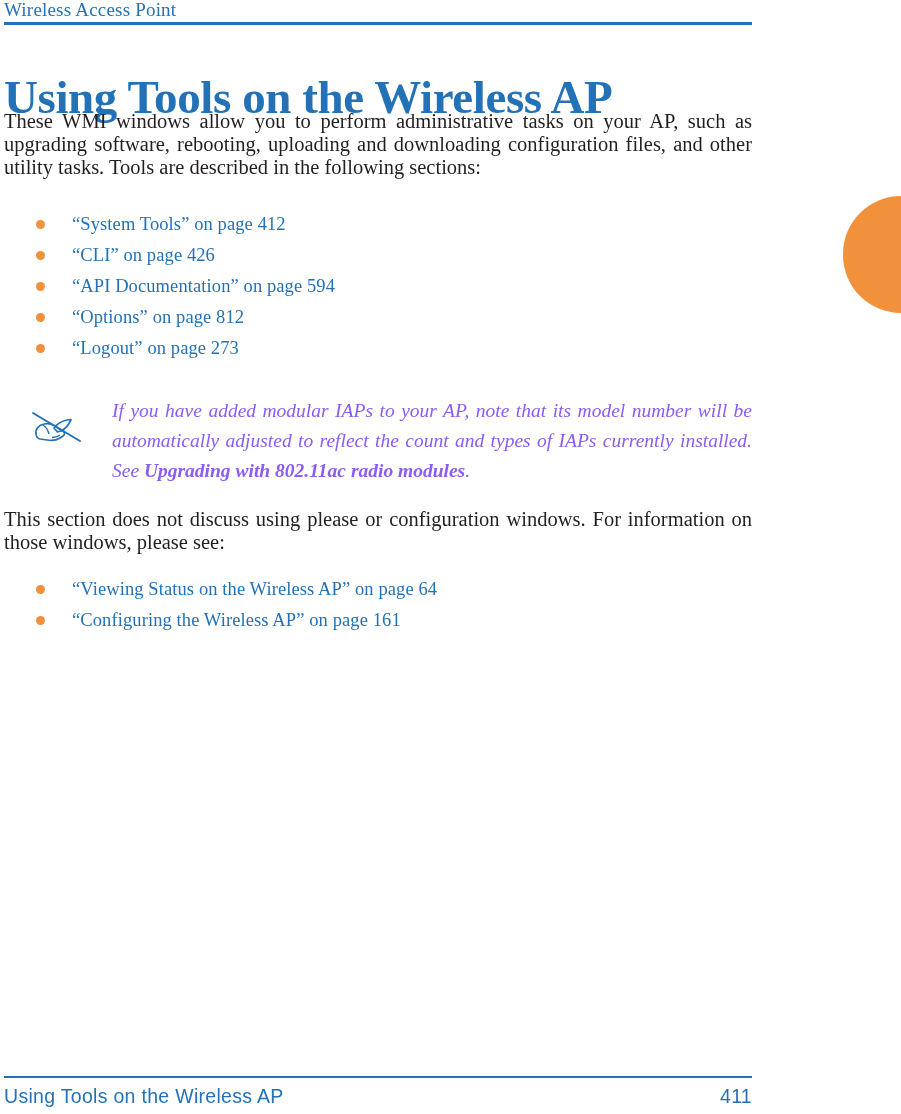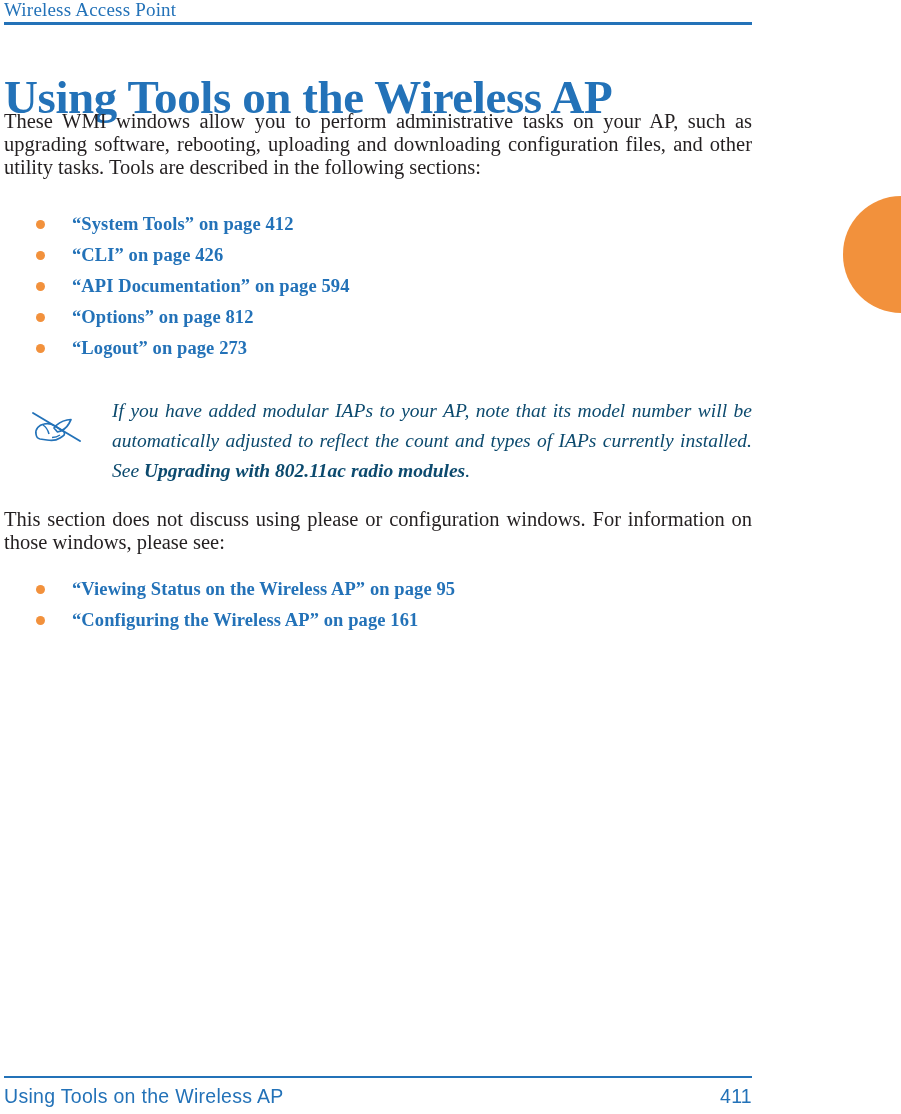--- a/index.html
+++ b/index.html
@@ -98,21 +98,21 @@
     position: absolute;
     left: 32px;
     top: 11px;
     width: 9px;
     height: 9px;
     border-radius: 50%;
     background: #f2913c;
   }
   ul.link-list li .xref {
     font-family: "Liberation Serif", serif;
-    font-weight: bold;
+    font-weight: normal;
     font-size: 18.5px;
     color: #2372b8;
     letter-spacing: 0.1px;
   }
 
   
   #note-block {
     position: absolute;
     left: 4px;
     top: 396px;
@@ -126,21 +126,21 @@
     height: 44px;
   }
   #note-block .note-text {
     margin: 0;
     margin-left: 108px;
     width: 640px;
     font-family: "Liberation Serif", serif;
     font-style: italic;
     font-size: 19.5px;
     line-height: 30px;
-    color: #0c4a6e;
+    color: #8b5cf6;
     text-align: justify;
   }
   #note-block .note-text b {
     font-weight: bold;
     font-style: italic;
   }
 
   
   #page-footer {
     position: absolute;
@@ -230,21 +230,21 @@
 </div>
 
 <div class="body-col" style="top:508px;">
   <p class="body-par">This section does not discuss using please or configuration windows. For information on those windows, please see:</p>
 </div>
 
 <div class="body-col" style="top:574px;">
   <ul class="link-list">
     <li>
       <span class="bullet"></span>
-      <span class="xref">“Viewing Status on the Wireless AP” on page 95</span>
+      <span class="xref">“Viewing Status on the Wireless AP” on page 64</span>
     </li>
     <li>
       <span class="bullet"></span>
       <span class="xref">“Configuring the Wireless AP” on page 161</span>
     </li>
   </ul>
 </div>
 
 <div id="page-footer">
   <div class="ft-rule"></div>

